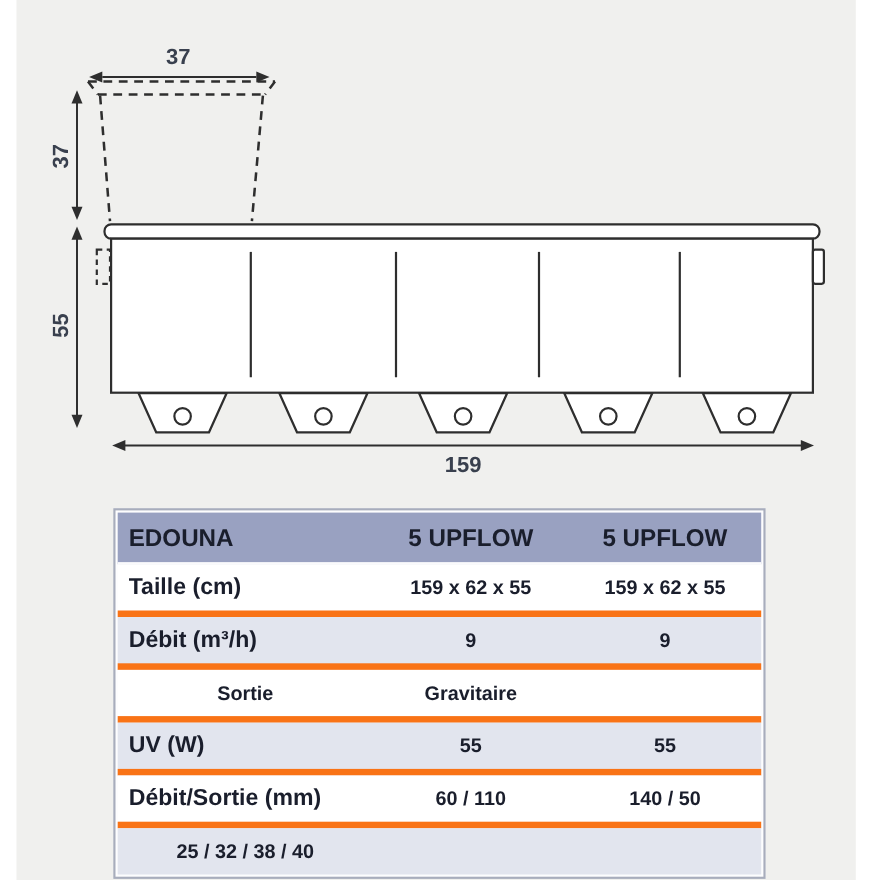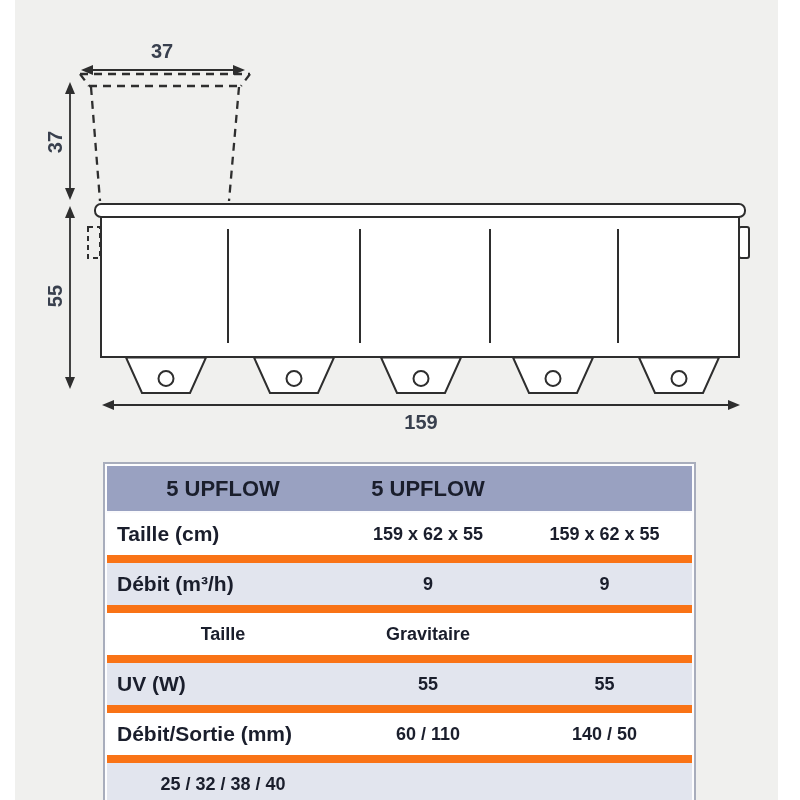--- a/index.html
+++ b/index.html
@@ -29,21 +29,21 @@
     fill:var(--dim-text);
   }
   .spec-table{
     position:absolute;left:103px;top:462px;width:593px;
     background:#fdfdfe;border:2px solid var(--table-border);padding:2px;
     box-sizing:border-box;color:var(--table-text);
   }
   .t-header,.t-row{display:grid;grid-template-columns:232px 178px 175px;align-items:center;}
   .t-row.span{grid-template-columns:232px 353px;}
   .t-header{height:45px;background:var(--header-bg);border-bottom:2px solid #fafafc;}
-  .t-row{height:42px;border-bottom:8px solid #f97316;}
+  .t-row{height:42px;border-bottom:6px solid #f97316;}
   .t-row:last-child{border-bottom:none;}
   .t-row.white{background:var(--row-bg);}
   .t-row.alt{background:var(--row-alt-bg);}
   .cell{white-space:nowrap;font-weight:700;}
   .cell.label{font-size:21px;padding-left:10px;text-align:left;}
   .cell.val{font-size:18px;text-align:center;}
   .t-header .cell{font-size:22px;}
 </style>
 </head>
 <body>
@@ -114,38 +114,39 @@
     <g>
       <line class="dim" x1="113" y1="405" x2="729" y2="405"></line>
       <polygon class="head" points="102,405 114,400 114,410"></polygon>
       <polygon class="head" points="740,405 728,400 728,410"></polygon>
       <text x="421" y="429" text-anchor="middle">159</text>
     </g>
   </svg>
 
   <div class="spec-table">
     <div class="t-header">
+      <div class="cell label">EDOUNA</div>
       <div class="cell val">5 UPFLOW</div>
       <div class="cell val">5 UPFLOW</div>
     </div>
 
     <div class="t-row white">
       <div class="cell label">Taille (cm)</div>
       <div class="cell val">159 x 62 x 55</div>
       <div class="cell val">159 x 62 x 55</div>
     </div>
 
     <div class="t-row alt">
       <div class="cell label">Débit (m³/h)</div>
       <div class="cell val">9</div>
       <div class="cell val">9</div>
     </div>
 
     <div class="t-row white">
-      <div class="cell val">Taille</div>
+      <div class="cell val">Sortie</div>
       <div class="cell val">Gravitaire</div>
     </div>
 
     <div class="t-row alt">
       <div class="cell label">UV (W)</div>
       <div class="cell val">55</div>
       <div class="cell val">55</div>
     </div>
 
     <div class="t-row white">

